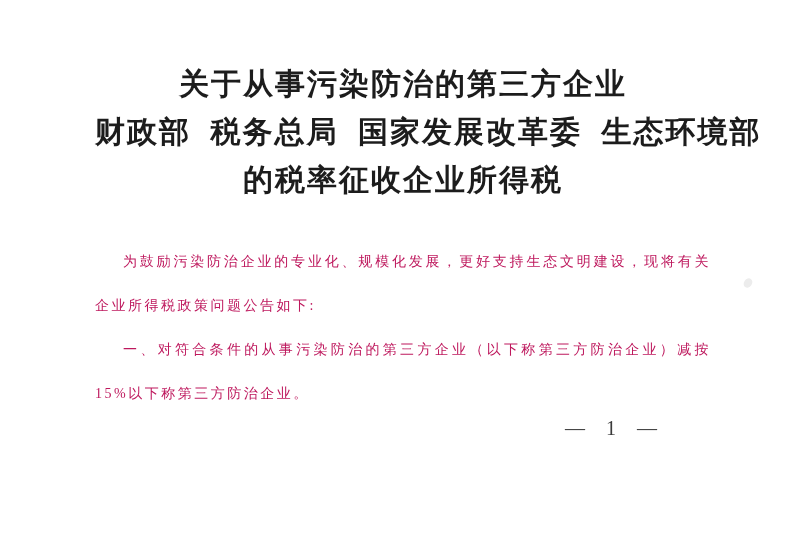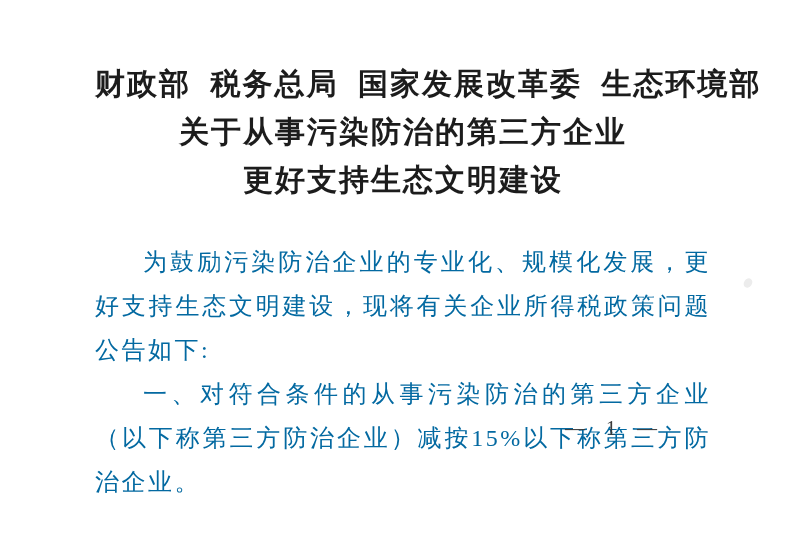--- a/index.html
+++ b/index.html
@@ -30,25 +30,25 @@
     font-size: 30px;
     line-height: 48px;
     letter-spacing: 2px;
     white-space: nowrap;
   }
   .doc-title .t-line-1 {
     word-spacing: 10px;
   }
   .doc-body {
     margin-top: 36px;
-    font-size: 24px;
+    font-size: 14px;
     line-height: 44px;
     letter-spacing: 2.5px;
     text-align: justify;
-    color: #0369a1;
+    color: #be185d;
   }
   .doc-body p {
     margin: 0;
     text-indent: 2em;
   }
   .page-number {
     position: absolute;
     right: 128px;
     bottom: 100px;
     font-size: 20px;
@@ -66,23 +66,23 @@
     border-radius: 50%;
     transform: rotate(35deg);
   }
 </style>
 </head>
 <body>
 
 <div class="page">
 
   <div class="doc-title">
+    <div class="t-line">关于从事污染防治的第三方企业</div>
     <div class="t-line t-line-1">财政部 税务总局 国家发展改革委 生态环境部</div>
-    <div class="t-line">关于从事污染防治的第三方企业</div>
-    <div class="t-line">更好支持生态文明建设</div>
+    <div class="t-line">的税率征收企业所得税</div>
   </div>
 
   <div class="doc-body">
     <p>为鼓励污染防治企业的专业化、规模化发展，更好支持生态文明建设，现将有关企业所得税政策问题公告如下:</p>
     <p>一、对符合条件的从事污染防治的第三方企业（以下称第三方防治企业）减按15%以下称第三方防治企业。</p>
   </div>
 
   <div class="page-number">— 1 —</div>
 
   <div class="scan-speck"></div>

